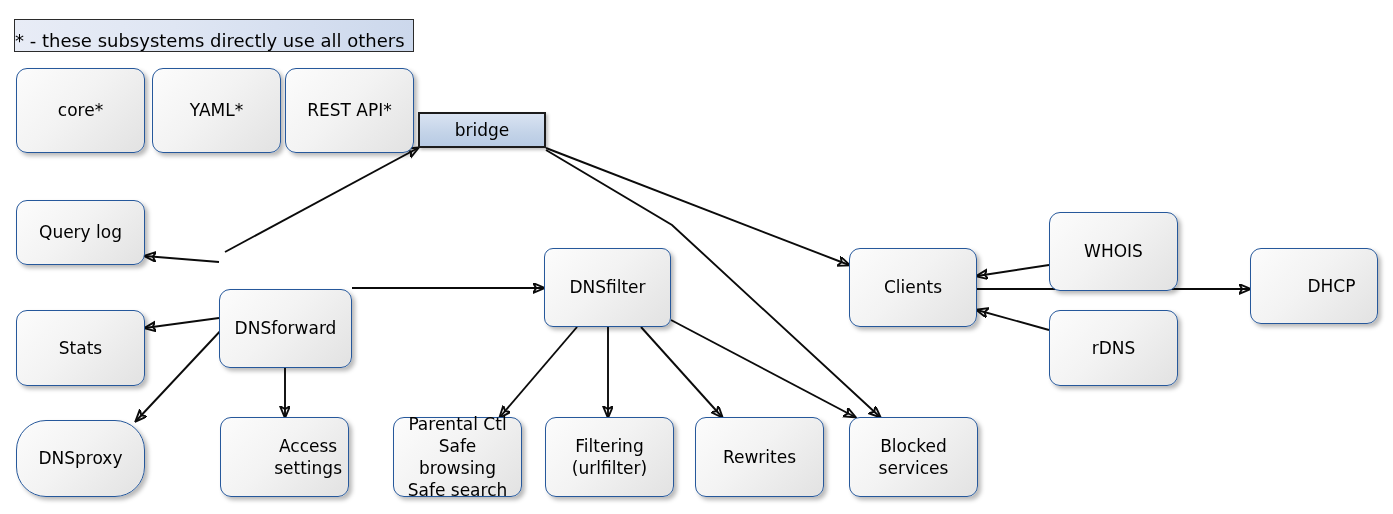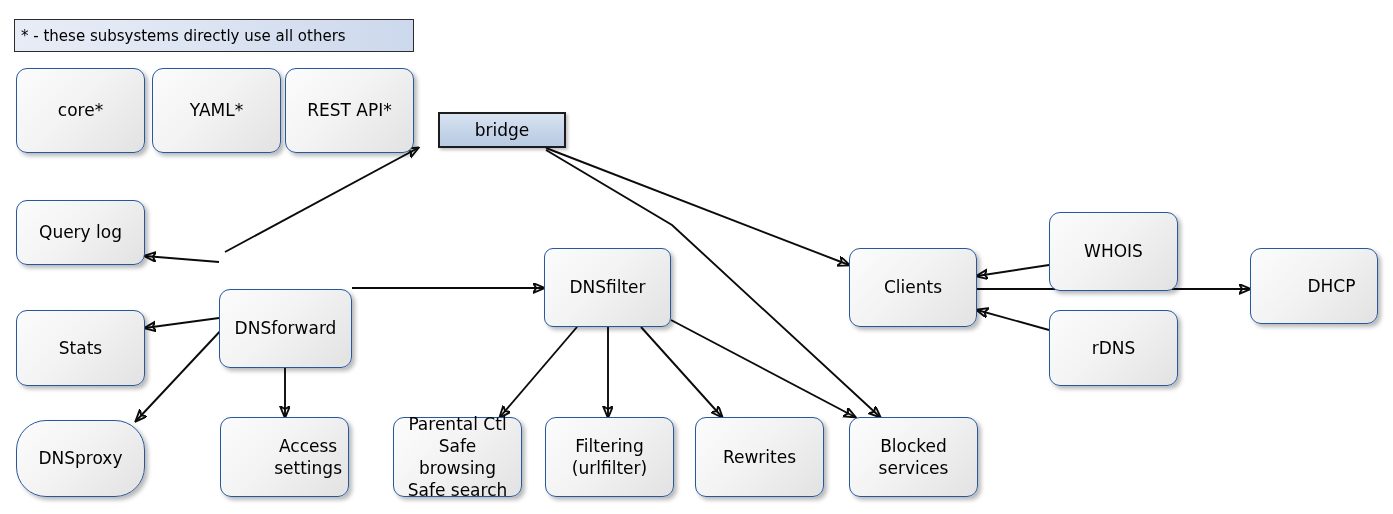--- a/index.html
+++ b/index.html
@@ -50,24 +50,24 @@
     font-size: 17px;
     z-index: 6;
   }
   
   .legend-box {
     position: absolute;
     box-sizing: border-box;
     border: 1.4px solid #2b2b2b;
     background: linear-gradient(90deg, #e8ecf6 0%, #dfe6f3 40%, #ccd8ec 100%);
     display: flex;
-    align-items: center;
-    font-size: 15px;
+    align-items: flex-end;
+    font-size: 18px;
     color: #000000;
-    padding-left: 6px;
+    padding-left: 0;
     z-index: 4;
   }
   
   #edges {
     position: absolute;
     left: 0;
     top: 0;
     width: 1393px;
     height: 514px;
     z-index: 2;
@@ -119,21 +119,21 @@
   <div id="node-layer">
       <div class="node node-box" style="left: 16px; top: 68px; width: 129px; height: 85px;">
         <span class="label">core*</span>
       </div>
       <div class="node node-box" style="left: 152px; top: 68px; width: 129px; height: 85px; justify-content: center;">
         <span class="label">YAML*</span>
       </div>
       <div class="node node-box" style="left: 285px; top: 68px; width: 129px; height: 85px;">
         <span class="label">REST API*</span>
       </div>
-      <div class="node node-bridge" style="left: 418px; top: 112px; width: 128px; height: 36px; margin-left: 20px;">
+      <div class="node node-bridge" style="left: 418px; top: 112px; width: 128px; height: 36px;">
         <span class="label">bridge</span>
       </div>
       <div class="node node-box" style="left: 16px; top: 200px; width: 129px; height: 65px;">
         <span class="label">Query log</span>
       </div>
       <div class="node node-box" style="left: 16px; top: 310px; width: 129px; height: 76px;">
         <span class="label">Stats</span>
       </div>
       <div class="node node-box" style="left: 16px; top: 420px; width: 129px; height: 77px; border-radius: 30px;">
         <span class="label">DNSproxy</span>

